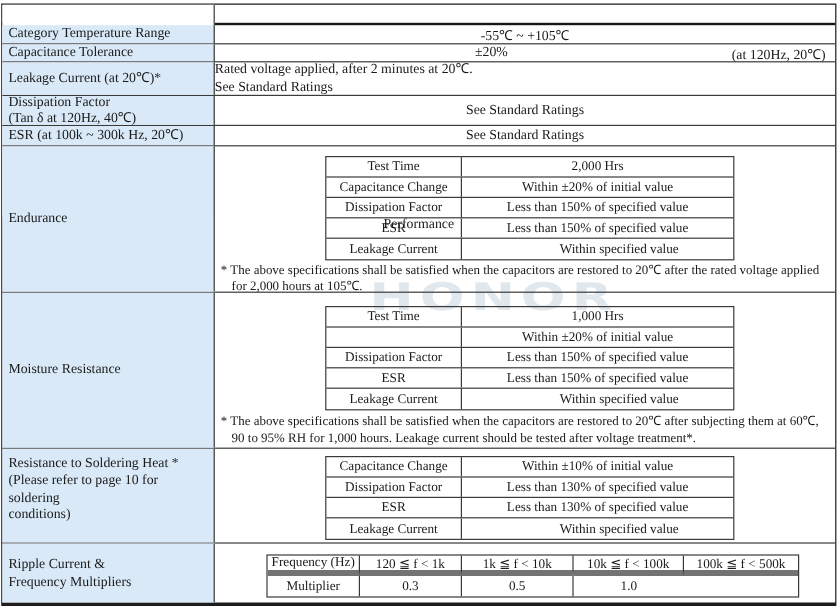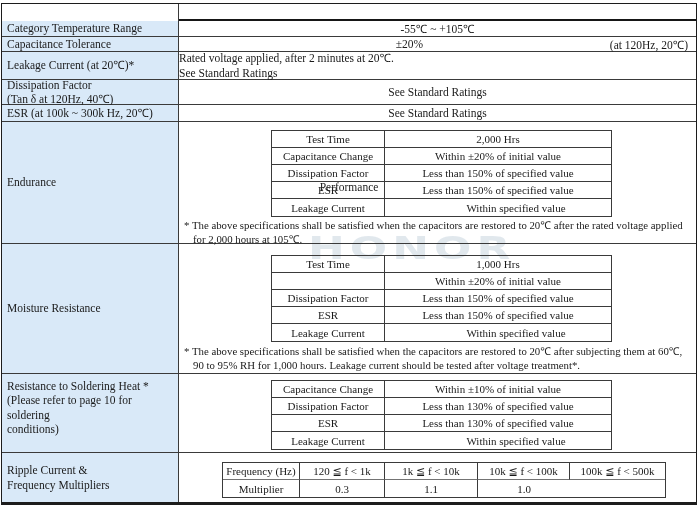--- a/index.html
+++ b/index.html
@@ -42,21 +42,21 @@
   .spec .sl{flex:0 0 113px;border-right:1px solid #3a3a3a;display:flex;align-items:center;justify-content:center;font-size:11px;box-sizing:border-box;}
   .spec .sv{flex:1;display:flex;align-items:center;justify-content:center;font-size:11px;}
   .note{position:absolute;left:5px;font-size:10.8px;line-height:1.3;white-space:nowrap;}
   .note .ind{padding-left:9px;}
   .ripple{
     position:absolute;left:43px;top:9px;border:1px solid #3a3a3a;
     display:grid;grid-template-columns:77px 85px 93px 92px 95px;box-sizing:border-box;
   }
   .ripple .c{
     height:17px;display:flex;align-items:center;justify-content:center;
-    font-size:11px;border-right:1px solid #3a3a3a;border-bottom:1px solid #737373;box-sizing:border-box;
+    font-size:11px;border-right:1px solid #3a3a3a;border-bottom:5px solid #737373;box-sizing:border-box;
   }
   .ripple .c.lastcol{border-right:none;}
   .ripple .c.lastrow{border-bottom:none;}
   .shift-left{transform:translateX(-28px);}
 </style>
 </head>
 <body>
 
 <div class="sheet">
 
@@ -214,20 +214,20 @@
       </div>
       <div class="rc">
         <div class="ripple">
           <div class="c">Frequency (Hz)</div>
           <div class="c">120 ≦ f &lt; 1k</div>
           <div class="c">1k ≦ f &lt; 10k</div>
           <div class="c">10k ≦ f &lt; 100k</div>
           <div class="c lastcol">100k ≦ f &lt; 500k</div>
           <div class="c lastrow">Multiplier</div>
           <div class="c lastrow">0.3</div>
-          <div class="c lastrow">1.1</div>
+          <div class="c lastrow">0.5</div>
           <div class="c lastrow lastcol">1.0</div>
         </div>
       </div>
     </div>
 
   </div>
 </div>
 
 </body></html>

